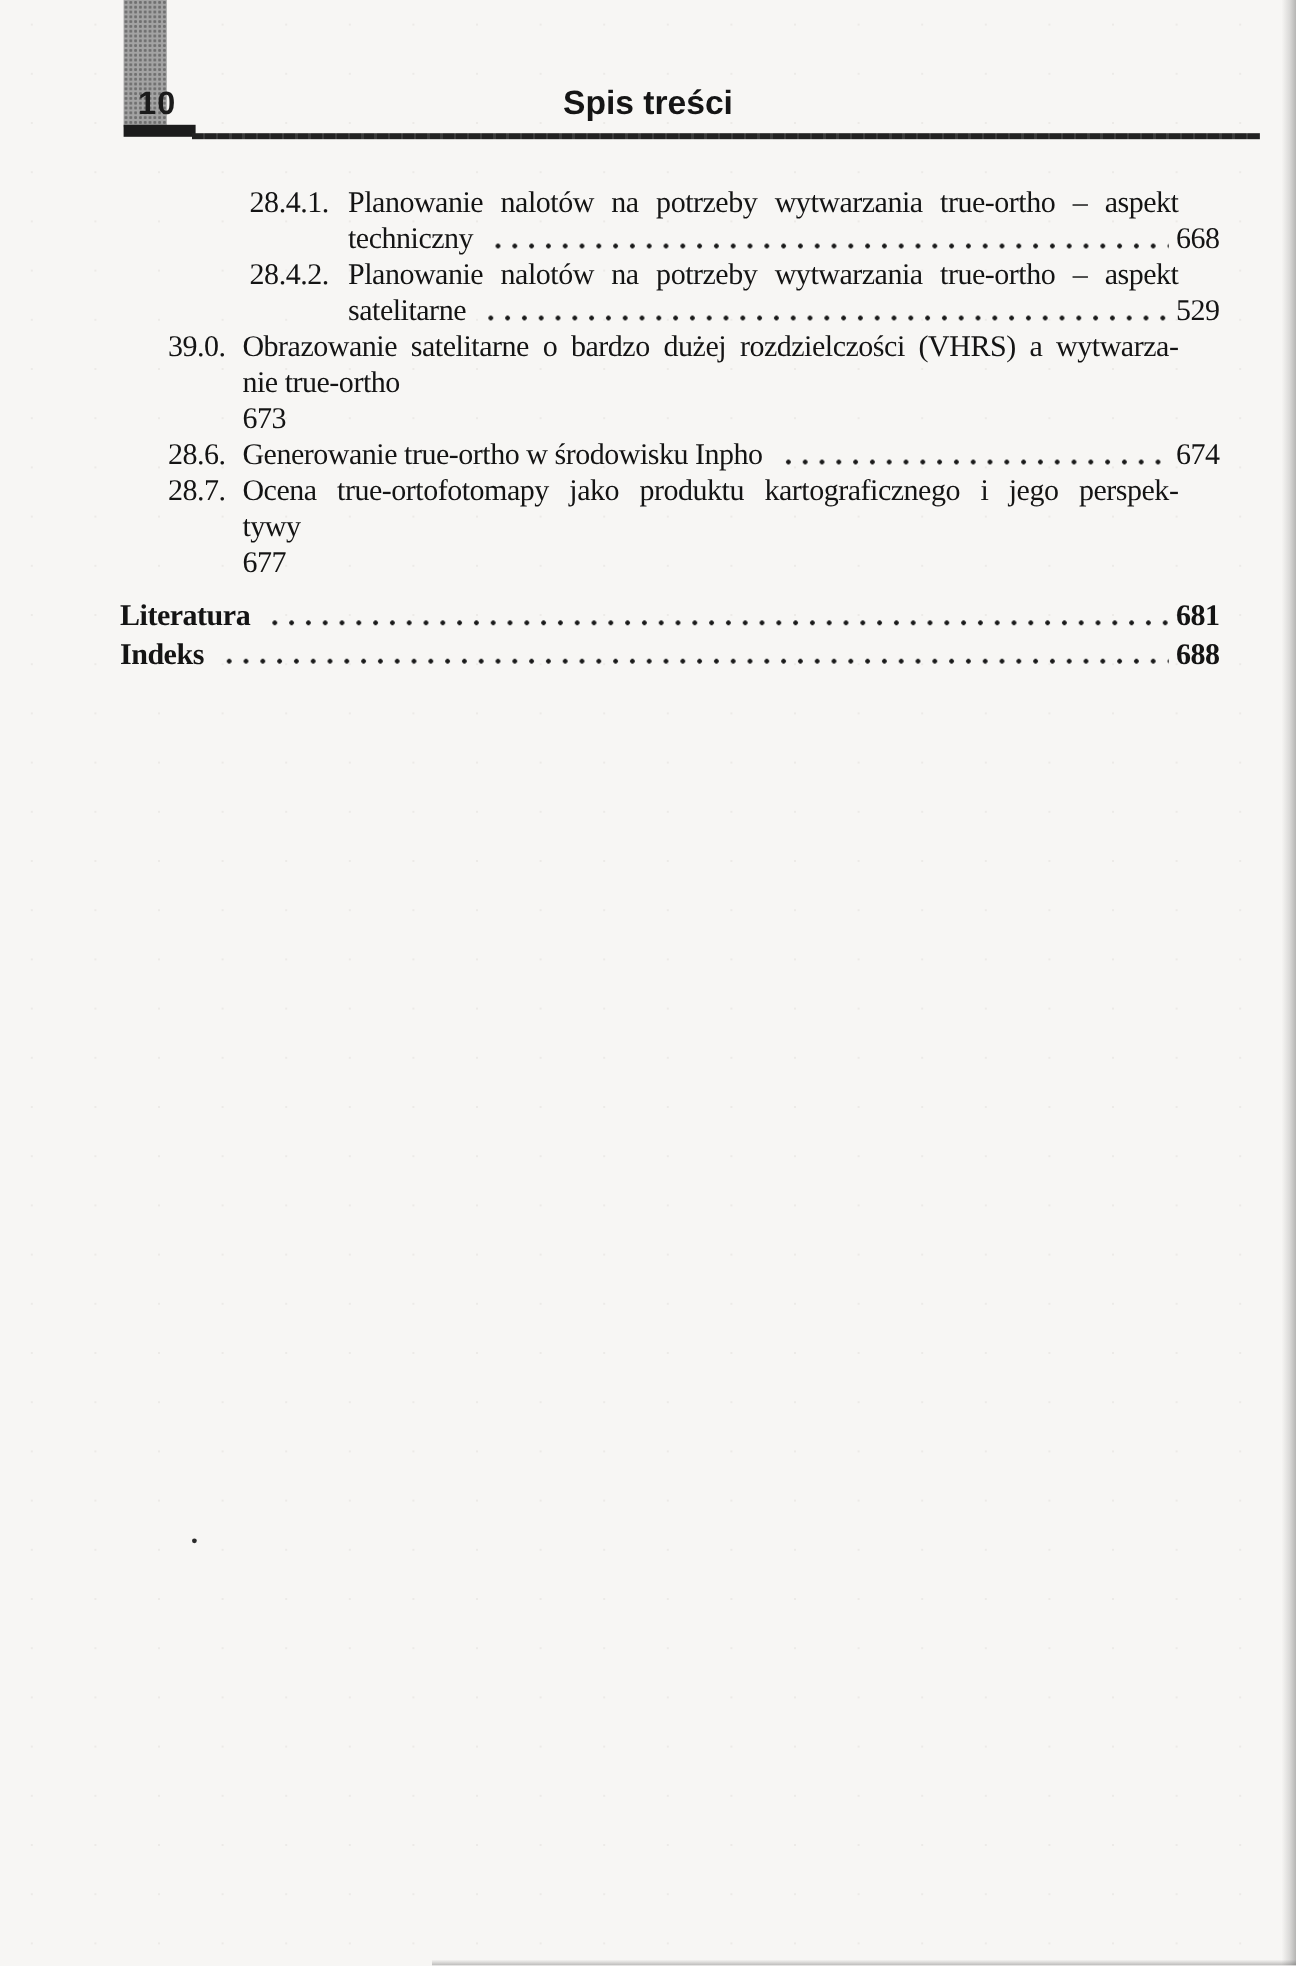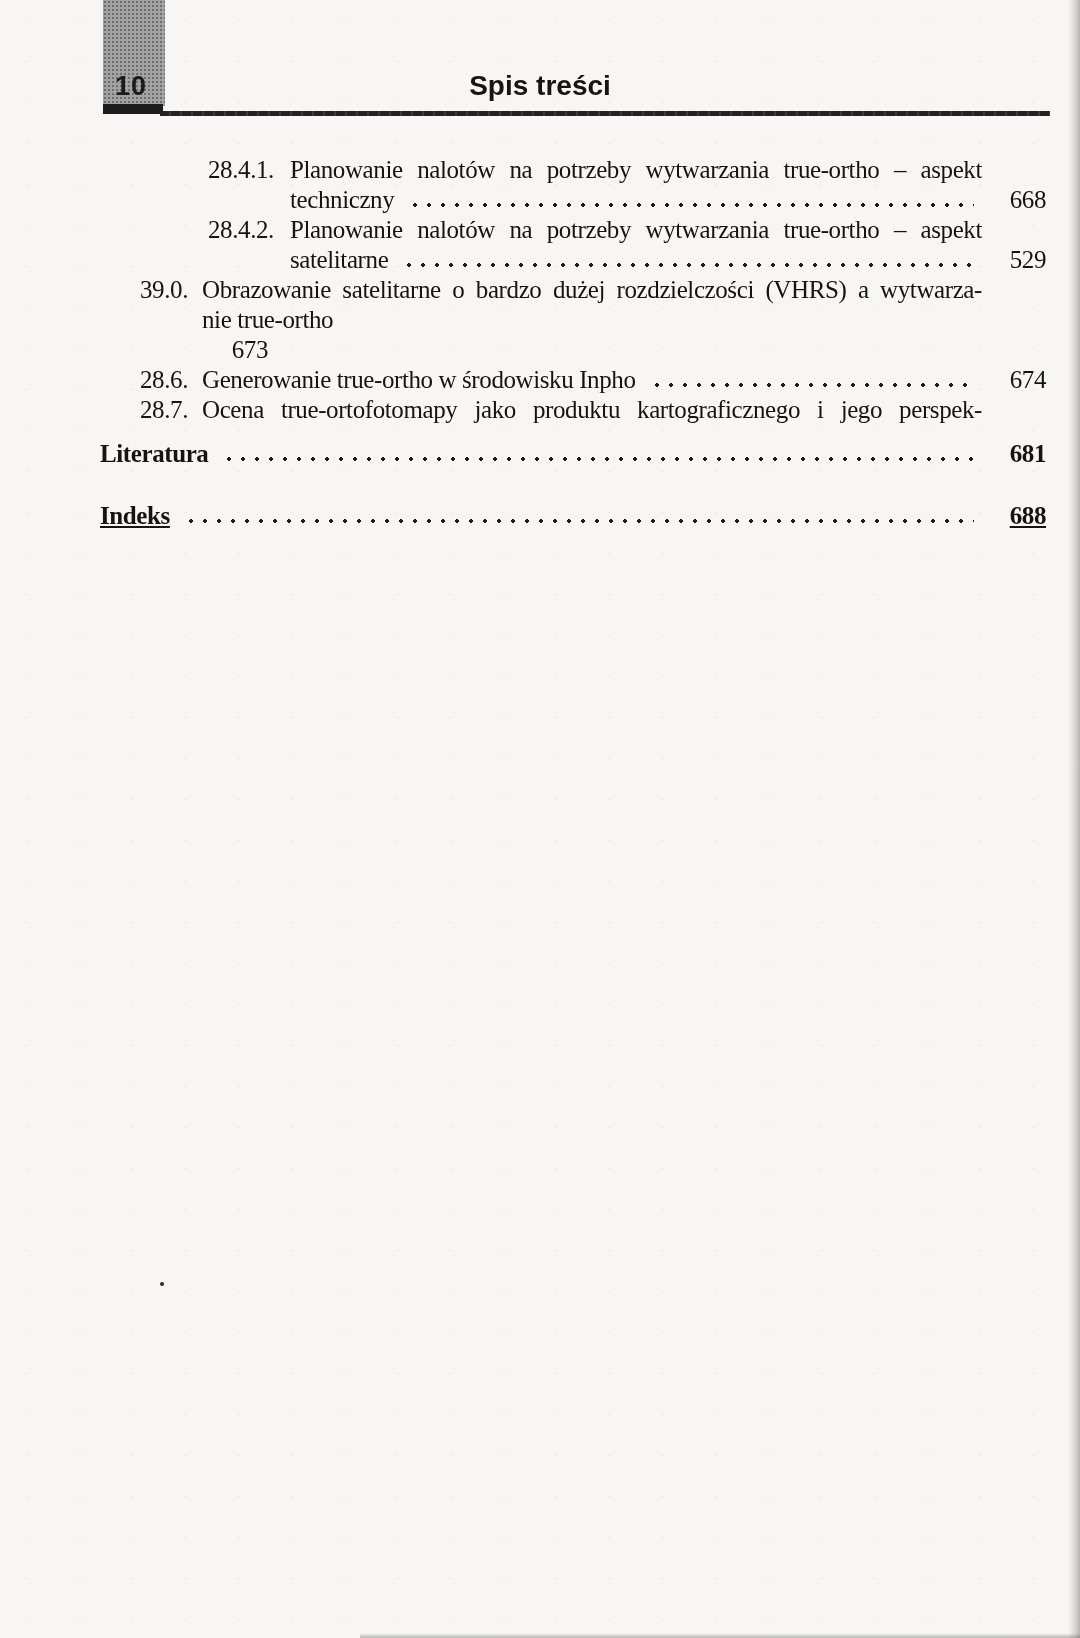--- a/index.html
+++ b/index.html
@@ -12,21 +12,21 @@
     overflow:hidden;
   }
   .paper{
     position:absolute;inset:0;
     background-color:#f7f6f4;
     background-image:radial-gradient(#eceae7 1px, transparent 1.2px);
     background-size:53px 41px;
   }
   
   .badge{
-    position:absolute;left:103px;top:0;width:62px;height:106px;
+    position:absolute;left:103px;top:0;width:36px;height:106px;
     background-color:#a3a3a3;
     background-image:radial-gradient(#6f6f6f 1px, transparent 1.5px);
     background-size:4px 4px;
     text-align:center;
   }
   .badge .num{
     position:absolute;left:12px;bottom:4px;
     font-family:"Liberation Sans", sans-serif;
     font-weight:700;font-size:27px;color:#1b1b1b;
     letter-spacing:1px;
@@ -54,30 +54,30 @@
   .row{display:flex;align-items:baseline;}
   .row .numcell{flex:none;}
   .row.l2 .numcell{margin-left:40px;width:62px;}
   .row.l3 .numcell{margin-left:108px;width:82px;}
   .row.cont-l2{padding-left:102px;flex-direction:column;}
   .row.cont-l3{padding-left:190px;}
   .row.full .text{flex:1;text-align:justify;text-align-last:justify;padding-right:64px;}
   .row .text{min-width:0;}
   .row.bold{font-weight:700;}
   .row.gap-lg{margin-top:14px;}
-  .row.gap-md{margin-top:32px;text-decoration:underline;}
+  .row.gap-md{margin-top:2px;}
   .dots{
     flex:1;align-self:stretch;
     margin-left:12px;margin-right:6px;
     background-image:radial-gradient(circle,#1a1a1a 1.7px, transparent 2.1px);
     background-size:14px 14px;
     background-repeat:repeat-x;
     background-position:left 2px bottom 3px;
   }
-  .pageref{flex:none;width:66px;text-align:right;}
+  .pageref{flex:none;width:66px;text-align:left;}
   
   .edge-right{
     position:absolute;right:0;top:0;width:12px;height:1638px;
     background:linear-gradient(90deg, rgba(0,0,0,0) 0%, rgba(90,90,90,0.18) 55%, rgba(60,60,60,0.35) 100%);
   }
   .edge-bottom{
     position:absolute;left:360px;bottom:0;width:720px;height:5px;
     background:linear-gradient(0deg, rgba(70,70,70,0.35), rgba(0,0,0,0));
   }
   .speck{
@@ -137,20 +137,25 @@
     <span class="text">Generowanie true-ortho w środowisku Inpho</span>
     <span class="dots"></span>
     <span class="pageref">674</span>
   </div>
 
   <div class="row l2 full">
     <span class="numcell">28.7.</span>
     <span class="text">Ocena true-ortofotomapy jako produktu kartograficznego i jego perspek-</span>
   </div>
 
+  <div class="row cont-l2">
+    <span class="text">tywy</span>
+    <span class="dots"></span>
+    <span class="pageref">677</span>
+  </div>
 
   <div class="row bold gap-lg">
     <span class="text">Literatura</span>
     <span class="dots"></span>
     <span class="pageref">681</span>
   </div>
 
   <div class="row bold gap-md">
     <span class="text">Indeks</span>
     <span class="dots"></span>

